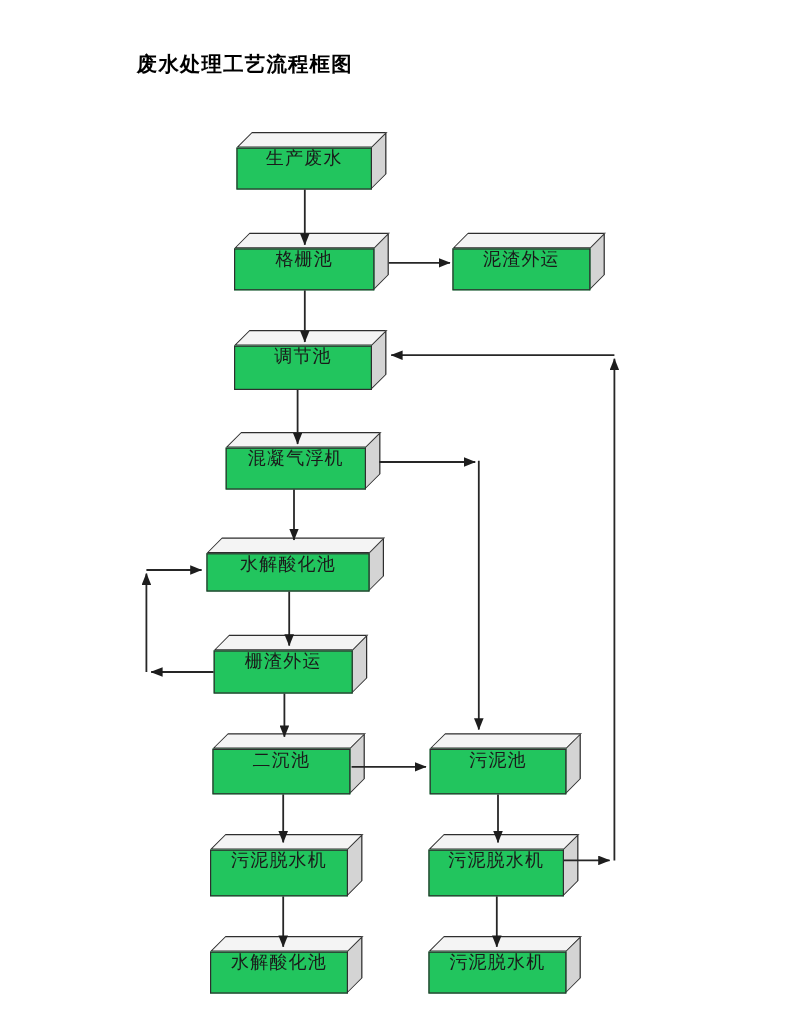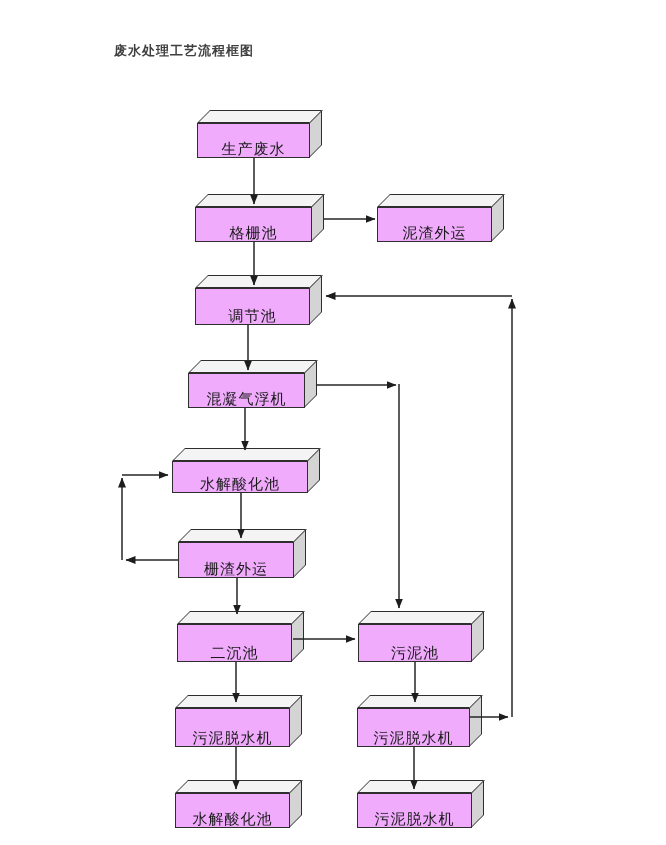--- a/index.html
+++ b/index.html
@@ -12,41 +12,41 @@
     width: 666px;
     height: 845px;
     background: #ffffff;
     overflow: hidden;
     font-family: "Liberation Serif", "DejaVu Serif", serif;
   }
   .diagram-title {
     position: absolute;
     left: 114px;
     top: 42px;
-    font-size: 13px;
+    font-size: 17px;
     font-weight: bold;
     letter-spacing: 1px;
-    color: #404040;
+    color: #000000;
     white-space: nowrap;
   }
   
   .box3d {
     position: absolute;
   }
   .face-front {
     position: absolute;
     left: 0;
     top: var(--d);
     width: var(--w);
     height: var(--h);
-    background: #f0abfc;
+    background: #22c55e;
     border: 1.6px solid #2e2e2e;
     box-sizing: border-box;
     display: flex;
-    align-items: flex-end;
+    align-items: flex-start;
     justify-content: center;
   }
   .face-top {
     position: absolute;
     left: 0;
     top: 0;
     width: var(--w);
     height: var(--d);
     background: #f4f4f4;
     border: 1.6px solid #2e2e2e;

